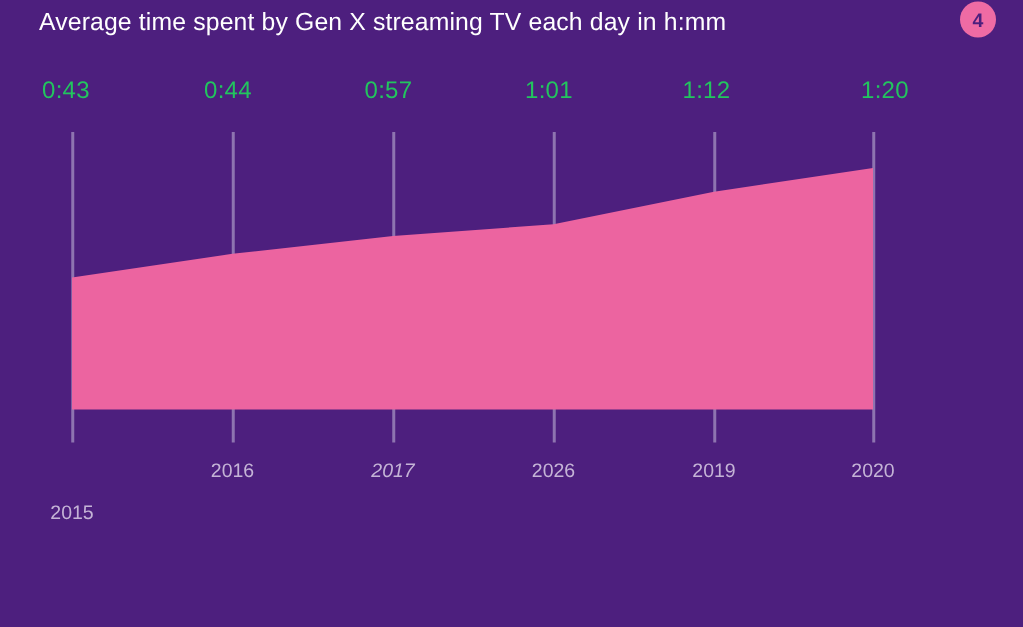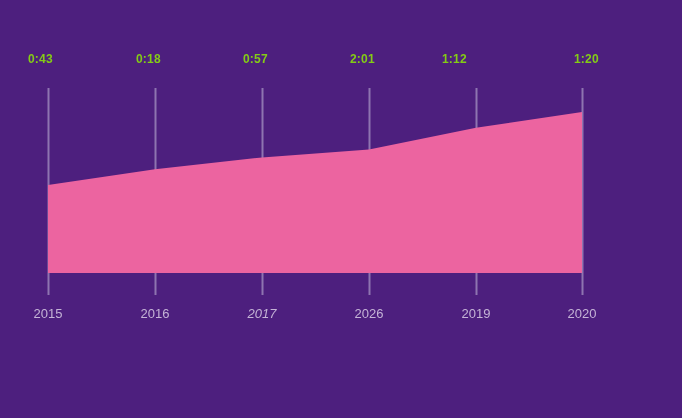--- a/index.html
+++ b/index.html
@@ -52,23 +52,23 @@
 
   
   .plot {
     position: absolute;
     left: 0; top: 42px;
     width: 682px; height: 270px;
   }
   .value-label {
     position: absolute;
     top: 10px;
-    font-size: 12px;
-    font-weight: 700;
-    color: #84cc16;
+    font-size: 16px;
+    font-weight: 400;
+    color: #22c55e;
     white-space: nowrap;
     letter-spacing: 0.2px;
   }
   .svg-area {
     position: absolute;
     left: 0; top: 0;
     width: 682px; height: 270px;
   }
 
   
@@ -91,46 +91,50 @@
     position: absolute;
     left: 0; top: 350px;
     width: 682px; height: 68px;
   }
 </style>
 </head>
 <body>
 
 <div id="page">
 
+  <div class="header">
+    <div class="chart-title">Average time spent by Gen X streaming TV each day in h:mm</div>
+    <div class="badge">4</div>
+  </div>
 
   <div class="plot">
     <svg class="svg-area" viewBox="0 0 682 270" preserveAspectRatio="none">
 
       <g>
         <line x1="48.5" y1="46" x2="48.5" y2="253" stroke="#8e74b0" stroke-width="2"></line>
         <line x1="155.5" y1="46" x2="155.5" y2="253" stroke="#8e74b0" stroke-width="2"></line>
         <line x1="262.5" y1="46" x2="262.5" y2="253" stroke="#8e74b0" stroke-width="2"></line>
         <line x1="369.5" y1="46" x2="369.5" y2="253" stroke="#8e74b0" stroke-width="2"></line>
         <line x1="476.5" y1="46" x2="476.5" y2="253" stroke="#8e74b0" stroke-width="2"></line>
         <line x1="582.5" y1="46" x2="582.5" y2="253" stroke="#8e74b0" stroke-width="2"></line>
       </g>
 
       <path fill="#ec64a0" d="M 48,143.0 L 155,127.2 L 262,115.4 L 369,107.5 L 476,85.8 L 582,70.0 L 582,231 L 48,231 Z"></path>
     </svg>
 
     <div class="value-label" style="left:28px;">0:43</div>
-    <div class="value-label" style="left:136px;">0:18</div>
+    <div class="value-label" style="left:136px;">0:44</div>
     <div class="value-label" style="left:243px;">0:57</div>
-    <div class="value-label" style="left:350px;">2:01</div>
-    <div class="value-label" style="left:442px;text-align:center;">1:12</div>
+    <div class="value-label" style="left:350px;">1:01</div>
+    <div class="value-label" style="left:455px;text-align:center;">1:12</div>
     <div class="value-label" style="left:563px;margin-left:11px;">1:20</div>
   </div>
 
   <div class="xaxis">
-    <div class="xtick-label" style="left:48px;">2015</div>
+    <div class="xtick-label" style="left:48px;margin-top:28px;">2015</div>
     <div class="xtick-label" style="left:155px;">2016</div>
     <div class="xtick-label" style="left:262px;font-style:italic;">2017</div>
     <div class="xtick-label" style="left:369px;">2026</div>
     <div class="xtick-label" style="left:476px;">2019</div>
     <div class="xtick-label" style="left:582px;">2020</div>
   </div>
 
   <div class="footer">
 
     

